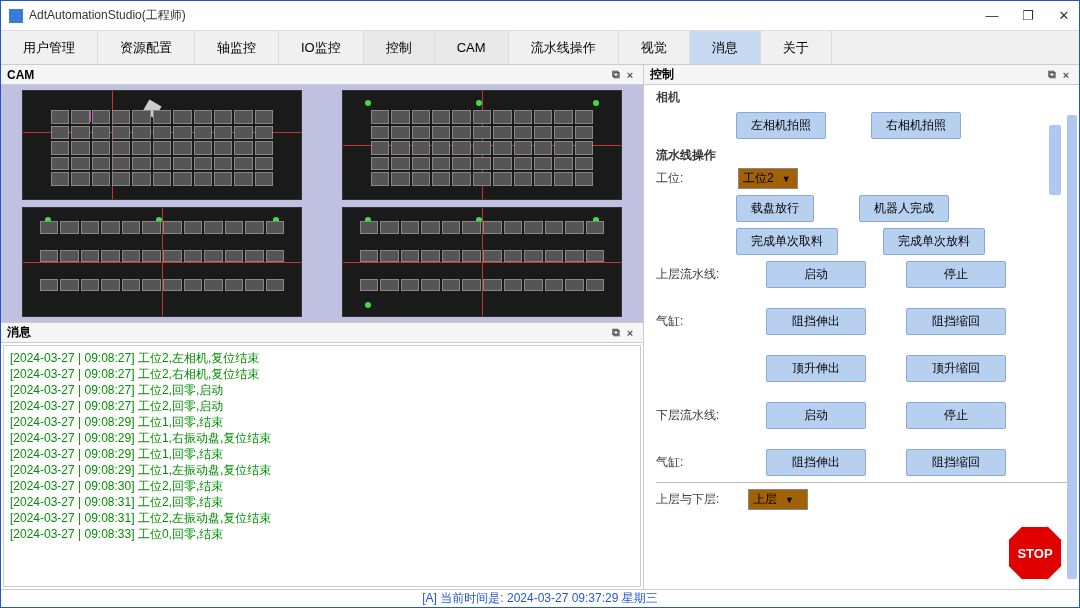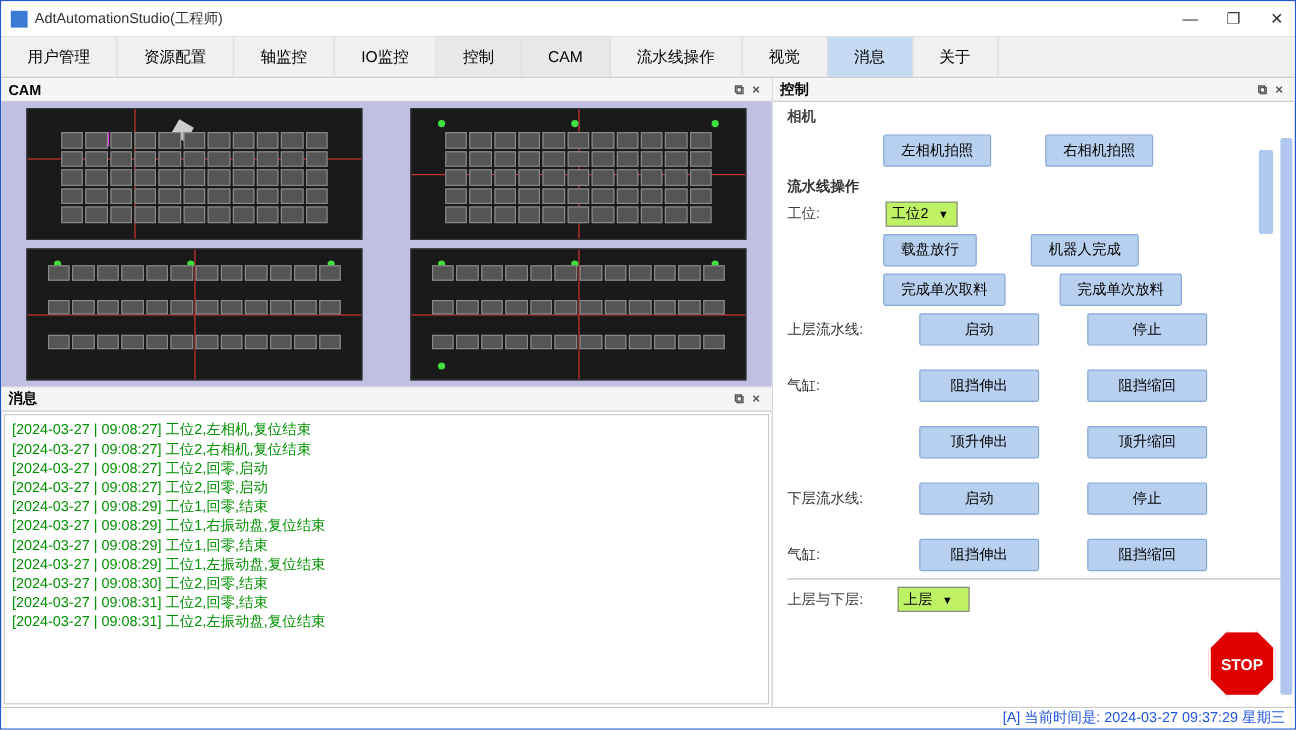--- a/index.html
+++ b/index.html
@@ -52,31 +52,31 @@
     .ctrl-scroll { position: absolute; right: 2px; top: 30px; bottom: 10px; width: 10px; background: #b0c8f0; border-radius: 2px; }
     .ctrl-scroll2 { position: absolute; right: 18px; top: 40px; width: 12px; height: 70px; background: #b0c8f0; border-radius: 2px; }
 
     .btn-row { display: flex; gap: 60px; margin: 6px 0; padding-left: 50px; }
     .btn-row.pair { padding-left: 80px; gap: 45px; }
     .ctrl-btn { background: #b8d0f0; border: 1px solid #88a8d8; padding: 4px 14px; font-size: 12px; cursor: pointer; min-width: 78px; text-align: center; border-radius: 2px; }
     
     .section-label { font-weight: bold; margin-top: 8px; margin-bottom: 4px; color: #333; }
     .field-row { display: flex; align-items: center; gap: 12px; margin: 4px 0; }
     .field-label { width: 70px; color: #404040; }
-    .select-box { border: 1px solid #888; padding: 1px 4px; min-width: 60px; display: inline-flex; align-items: center; background: #bef264; cursor: pointer; }
+    .select-box { border: 1px solid #888; padding: 1px 4px; min-width: 60px; display: inline-flex; align-items: center; background: #a16207; cursor: pointer; }
     .select-box .caret { margin-left: 8px; font-size: 9px; }
     .divider { border-top: 1px solid #bbb; margin: 6px 0; }
 
     .grid2 { display: grid; grid-template-columns: 70px 100px 100px; gap: 20px 40px; align-items: center; margin: 4px 0; }
     .grid2 .lbl { color: #333; }
 
     .stop-sign { position: absolute; right: 16px; bottom: 26px; width: 56px; height: 56px; }
     .stop-oct { width: 100%; height: 100%; background: #e00000; clip-path: polygon(30% 0, 70% 0, 100% 30%, 100% 70%, 70% 100%, 30% 100%, 0 70%, 0 30%); display: flex; align-items: center; justify-content: center; color: #fff; font-weight: bold; font-size: 13px; border: 2px solid #fff; }
 
-    .statusbar { position: absolute; left: 0; right: 0; bottom: 0; height: 18px; background: #fff; border-top: 1px solid #ccc; display: flex; align-items: center; justify-content: flex-end; padding: 0 8px; font-size: 12px; color: #2255dd; }
+    .statusbar { position: absolute; left: 0; right: 0; bottom: 0; height: 18px; background: #fff; border-top: 1px solid #ccc; display: flex; align-items: center; justify-content: center; padding: 0 8px; font-size: 12px; color: #2255dd; }
 
     ::-webkit-scrollbar { width: 14px; }
     ::-webkit-scrollbar-track { background: #f0f0f0; border: 1px solid #ddd; }
     ::-webkit-scrollbar-thumb { background: #ccc; border: 1px solid #aaa; }
     .head-cut { color: #444; font-weight: bold; margin-top: -4px; }
   </style>
 </head>
 <body>
 
 <div class="titlebar">
@@ -425,20 +425,21 @@
           <div class="msg-line">[2024-03-27 | 09:08:27]  工位2,右相机,复位结束</div>
           <div class="msg-line">[2024-03-27 | 09:08:27]  工位2,回零,启动</div>
           <div class="msg-line">[2024-03-27 | 09:08:27]  工位2,回零,启动</div>
           <div class="msg-line">[2024-03-27 | 09:08:29]  工位1,回零,结束</div>
           <div class="msg-line">[2024-03-27 | 09:08:29]  工位1,右振动盘,复位结束</div>
           <div class="msg-line">[2024-03-27 | 09:08:29]  工位1,回零,结束</div>
           <div class="msg-line">[2024-03-27 | 09:08:29]  工位1,左振动盘,复位结束</div>
           <div class="msg-line">[2024-03-27 | 09:08:30]  工位2,回零,结束</div>
           <div class="msg-line">[2024-03-27 | 09:08:31]  工位2,回零,结束</div>
           <div class="msg-line">[2024-03-27 | 09:08:31]  工位2,左振动盘,复位结束</div>
+          <div class="msg-line">[2024-03-27 | 09:08:33]  工位0,回零,结束</div>
         </div>
     </div>
   </div>
 
   <div class="right-col">
     <div class="ctrl-panel">
       <div class="panel-header">
         <span>控制</span>
         <div class="spacer"></div>
         <span class="panel-ctrl">⧉</span>

